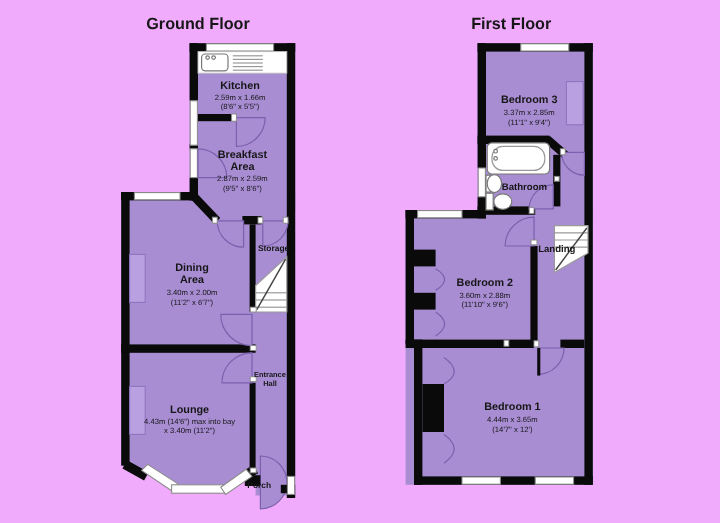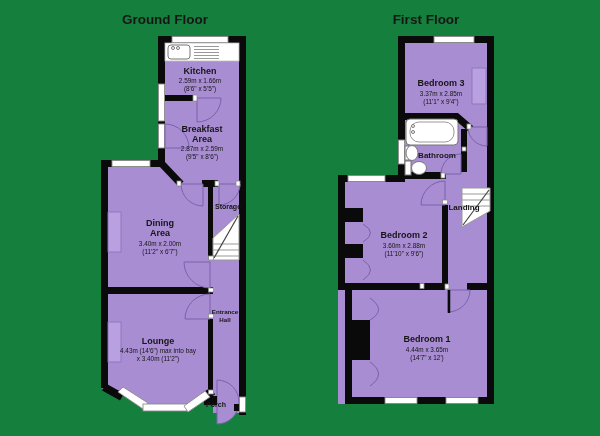--- a/index.html
+++ b/index.html
@@ -1,16 +1,16 @@
 <!DOCTYPE html>
 <html><head>
 <meta charset="utf-8">
 <style>
   html,body{margin:0;padding:0;background:#fff;}
-  #stage{position:relative;width:600px;height:436px;background:#15803d;overflow:hidden;}
+  #stage{position:relative;width:600px;height:436px;background:#f0abfc;overflow:hidden;}
   svg{display:block;}
   svg text{font-family:"Liberation Sans", sans-serif;fill:#161616;}
   .title{font-size:13.5px;font-weight:bold;text-anchor:middle;}
   .rname{font-size:9px;font-weight:bold;text-anchor:middle;}
   .rdim{font-size:6.4px;text-anchor:middle;}
   .rsmall{font-size:7px;font-weight:bold;text-anchor:middle;}
   .rmid{font-size:8px;font-weight:bold;text-anchor:middle;}
   .rtiny{font-size:6.2px;font-weight:bold;text-anchor:middle;}
   .floor{fill:#a88dd3;}
   .wall{fill:#0a0a0a;}

